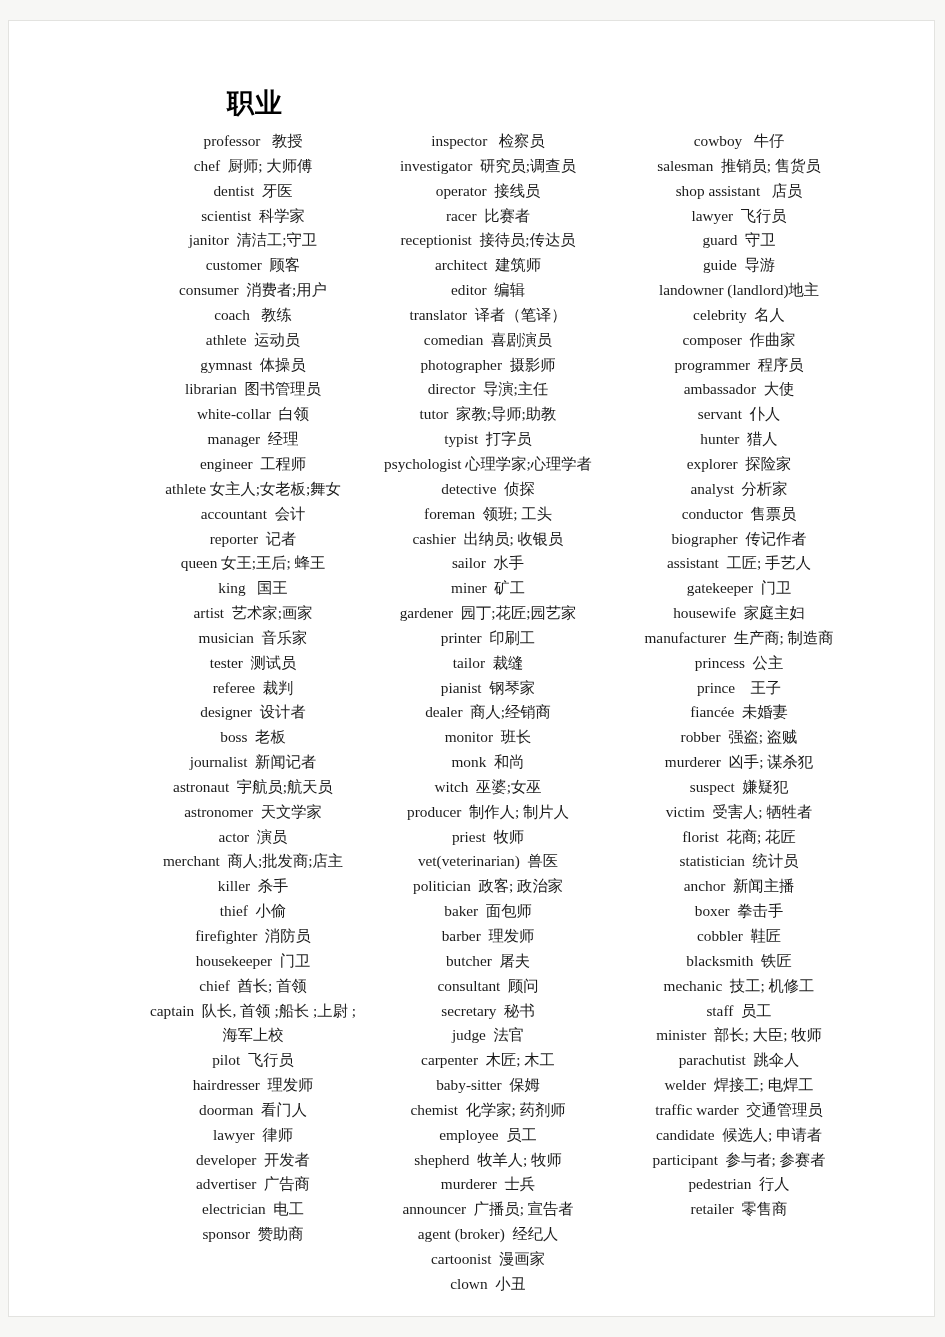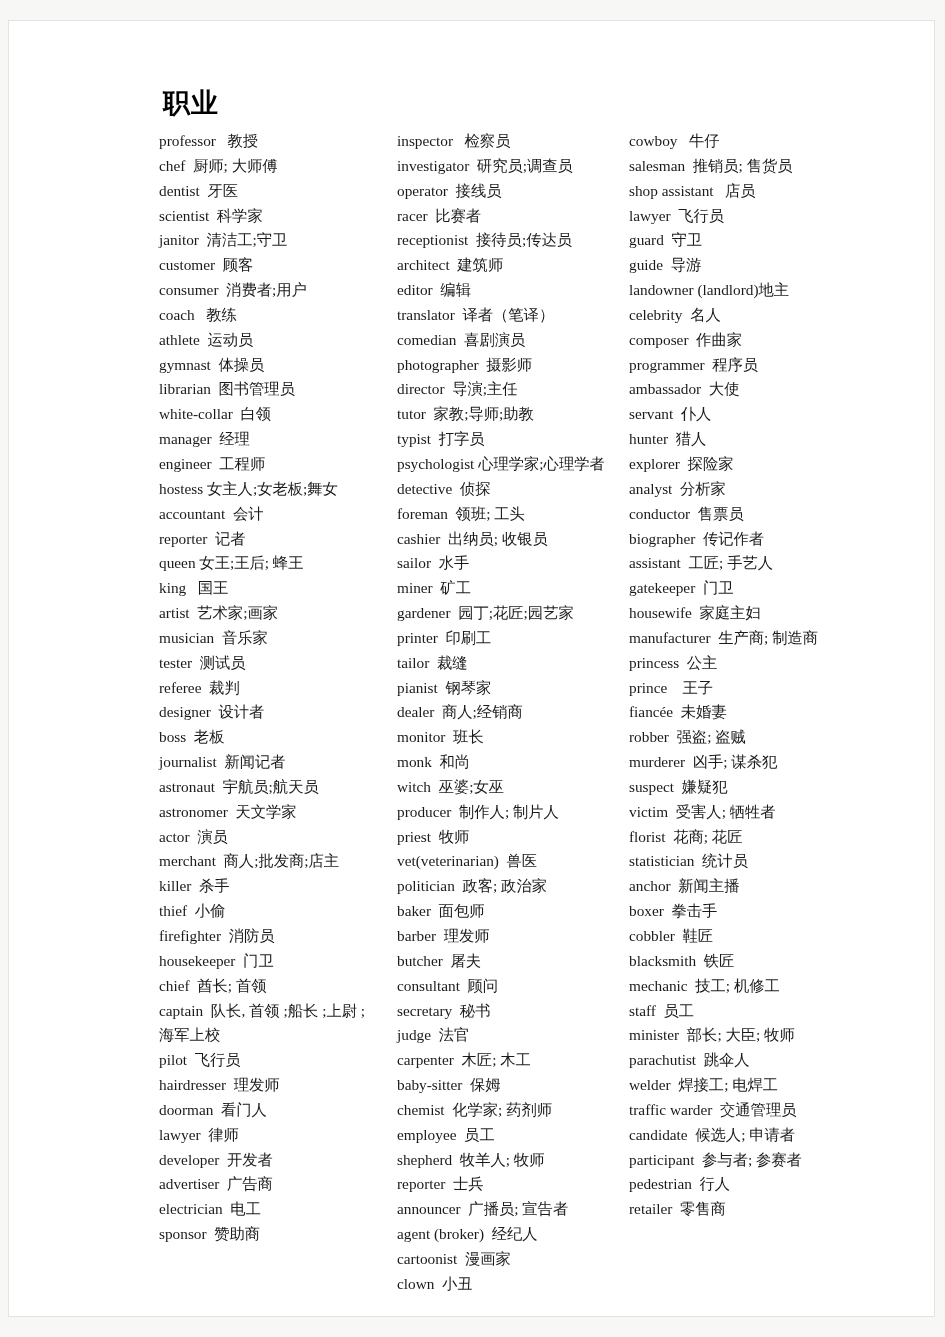--- a/index.html
+++ b/index.html
@@ -19,23 +19,24 @@
     top: 20px;
     width: 927px;
     height: 1297px;
     background: #ffffff;
     border: 1px solid #e3e3e0;
     box-sizing: border-box;
     overflow: hidden;
   }
   #content {
     position: absolute;
-    left: 150px;
+    left: 125px;
     top: 62px;
     width: 740px;
+    text-align: center;
   }
   .columns {
     display: flex;
     align-items: flex-start;
   }
   .col {
     box-sizing: border-box;
   }
   .col-1 { width: 238px; }
   .col-2 { width: 232px; }
@@ -82,21 +83,21 @@
             <p class="entry">janitor  清洁工;守卫</p>
             <p class="entry">customer  顾客</p>
             <p class="entry">consumer  消费者;用户</p>
             <p class="entry">coach   教练</p>
             <p class="entry">athlete  运动员</p>
             <p class="entry">gymnast  体操员</p>
             <p class="entry">librarian  图书管理员</p>
             <p class="entry">white-collar  白领</p>
             <p class="entry">manager  经理</p>
             <p class="entry">engineer  工程师</p>
-            <p class="entry">hostess 女主人;女老板;舞女</p>
+            <p class="entry">athlete 女主人;女老板;舞女</p>
             <p class="entry">accountant  会计</p>
             <p class="entry">reporter  记者</p>
             <p class="entry">queen 女王;王后; 蜂王</p>
             <p class="entry">king   国王</p>
             <p class="entry">artist  艺术家;画家</p>
             <p class="entry">musician  音乐家</p>
             <p class="entry">tester  测试员</p>
             <p class="entry">referee  裁判</p>
             <p class="entry">designer  设计者</p>
             <p class="entry">boss  老板</p>
@@ -161,21 +162,21 @@
             <p class="entry">barber  理发师</p>
             <p class="entry">butcher  屠夫</p>
             <p class="entry">consultant  顾问</p>
             <p class="entry">secretary  秘书</p>
             <p class="entry">judge  法官</p>
             <p class="entry">carpenter  木匠; 木工</p>
             <p class="entry">baby-sitter  保姆</p>
             <p class="entry">chemist  化学家; 药剂师</p>
             <p class="entry">employee  员工</p>
             <p class="entry">shepherd  牧羊人; 牧师</p>
-            <p class="entry">reporter  士兵</p>
+            <p class="entry">murderer  士兵</p>
             <p class="entry">announcer  广播员; 宣告者</p>
             <p class="entry">agent (broker)  经纪人</p>
             <p class="entry">cartoonist  漫画家</p>
             <p class="entry">clown  小丑</p>
           </div>
       </div>
 
       <div class="col col-3">
         <div class="spacer-title"></div>
         <div>

